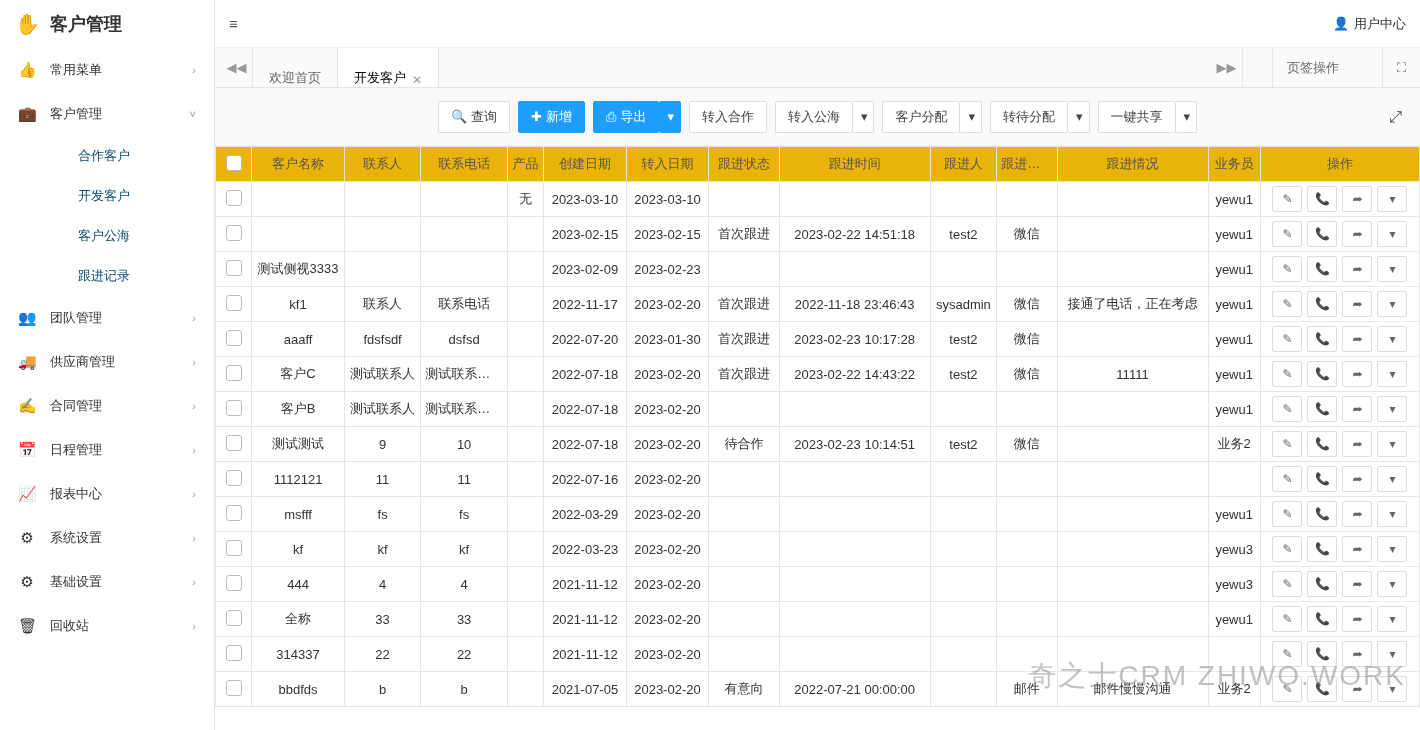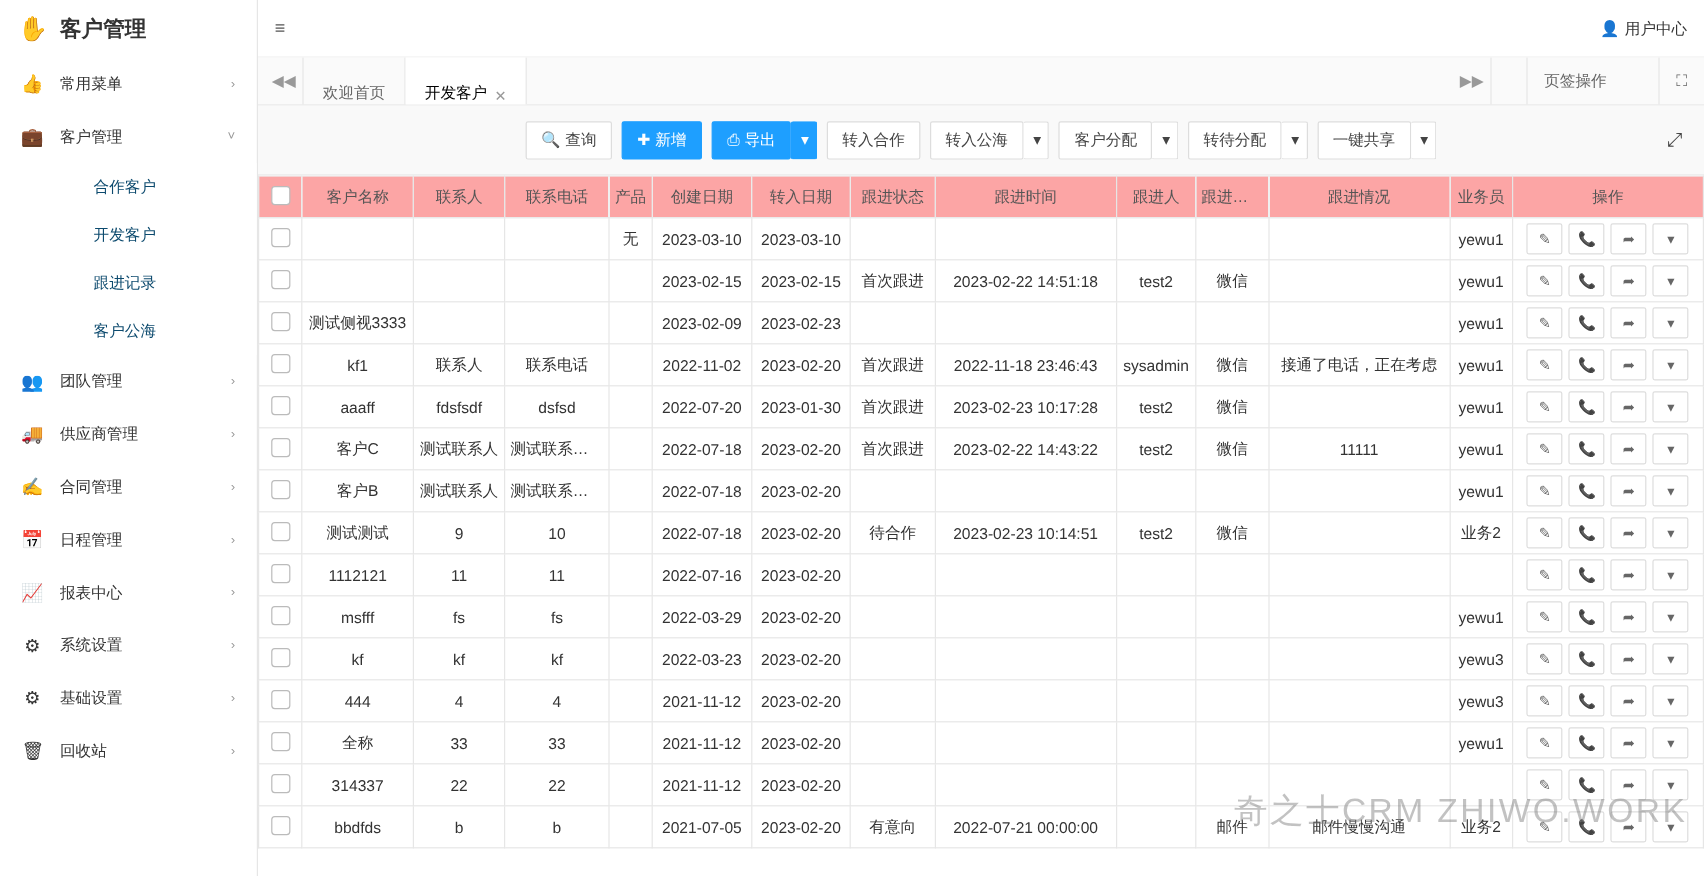--- a/index.html
+++ b/index.html
@@ -31,21 +31,21 @@
 .toolbar-inner{ display:flex; gap:8px; align-items:center;}
 .btn { height:32px; padding:0 12px; border:1px solid #ddd; background:#fff; border-radius:2px; cursor:pointer; display:inline-flex; align-items:center; gap:4px; font-size:13px; color:#444;}
 .btn.primary { background:#1E9FFF; border-color:#1E9FFF; color:#fff;}
 .btn .caret { margin-left:2px;}
 .btn-group { display:inline-flex;}
 .btn-group .btn.split { padding:0 6px; border-left:none;}
 .expand-ic { position:absolute; right:18px; top:50%; transform:translateY(-50%); cursor:pointer; color:#444; font-size:16px;}
 .table-wrap { flex:1; overflow:auto;}
 table { border-collapse:collapse; width:100%; table-layout:fixed;}
 th, td { border:1px solid #e6e6e6; height:35px; text-align:center; font-size:13px; padding:0 4px; overflow:hidden; text-overflow:ellipsis; white-space:nowrap;}
-th { background:#fca5a5; font-weight:normal; color:#555;}
+th { background:#eab308; font-weight:normal; color:#555;}
 .chk { width:16px; height:16px; border:1px solid #bbb; border-radius:3px; display:inline-block; background:#fff; cursor:pointer;}
 .op-cell { display:flex; gap:5px; justify-content:center; align-items:center; padding:2px 4px;}
 .op-btn { width:30px; height:26px; border:1px solid #ddd; background:#fff; border-radius:2px; display:inline-flex; align-items:center; justify-content:center; cursor:pointer; color:#666; font-size:12px;}
 .watermark { position:absolute; right:14px; bottom:35px; font-size:28px; color:rgba(120,120,120,0.45); letter-spacing:2px; pointer-events:none; font-weight:300;}
 .col-chk{width:36px;} .col-name{width:92px;} .col-contact{width:76px;} .col-phone{width:86px;} .col-prod{width:36px;}
 .col-date{width:82px;} .col-status{width:70px;} .col-time{width:150px;} .col-person{width:66px;} .col-method{width:60px;}
 .col-situation{width:150px;} .col-sales{width:52px;} .col-ops{width:158px;}
 </style>
 </head>
 <body>
@@ -67,22 +67,22 @@
         <li class="menu-item">
           <span class="left">
             <span class="ic">💼</span>
             <span>客户管理</span>
           </span>
           <span class="arrow">˅</span>
         </li>
         <ul class="submenu">
           <li>合作客户</li>
           <li>开发客户</li>
+          <li>客户公海</li>
           <li>跟进记录</li>
-          <li>客户公海</li>
         </ul>
         <li class="menu-item">
           <span class="left">
             <span class="ic">👥</span>
             <span>团队管理</span>
           </span>
           <span class="arrow">›</span>
         </li>
         <li class="menu-item">
           <span class="left">
@@ -330,21 +330,21 @@
                   <span class="op-btn">▾</span>
                 </div>
               </td>
             </tr>
             <tr>
               <td><span class="chk"></span></td>
               <td>kf1</td>
               <td>联系人</td>
               <td>联系电话</td>
               <td></td>
-              <td>2022-11-02</td>
+              <td>2022-11-17</td>
               <td>2023-02-20</td>
               <td>首次跟进</td>
               <td>2022-11-18 23:46:43</td>
               <td>sysadmin</td>
               <td>微信</td>
               <td>接通了电话，正在考虑</td>
               <td>yewu1</td>
               <td>
                 <div class="op-cell">
                   <span class="op-btn">✎</span>

